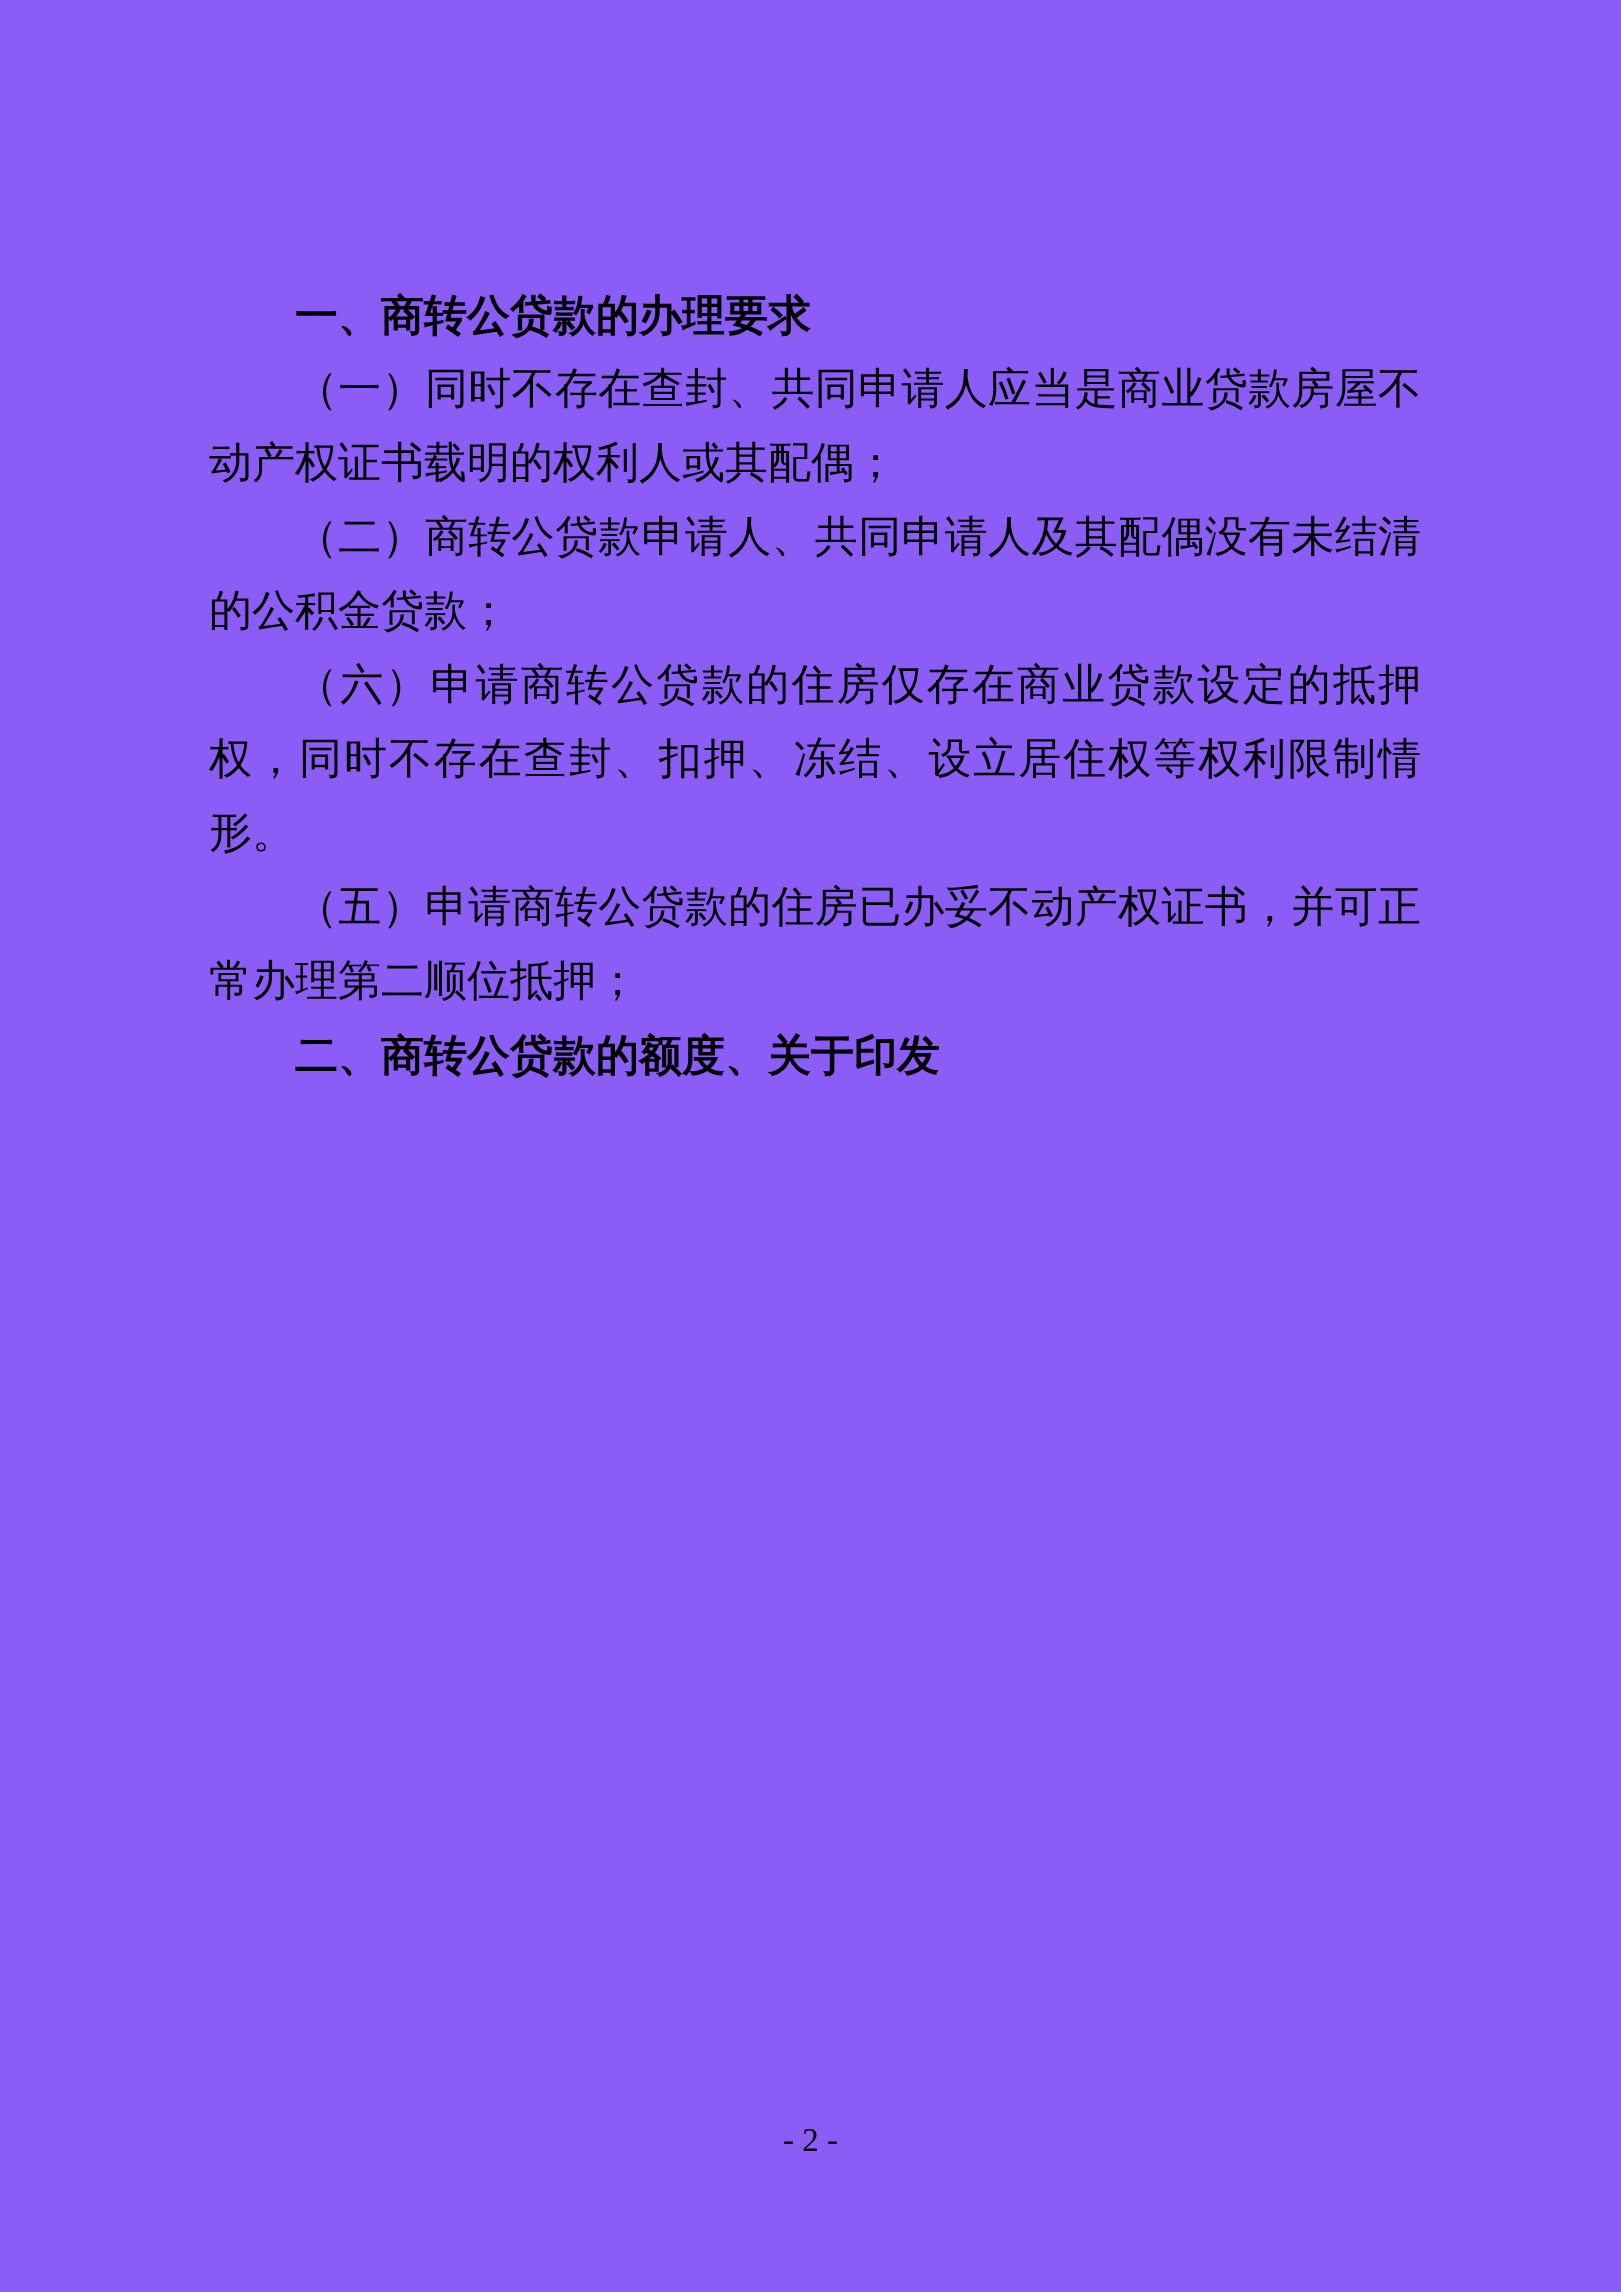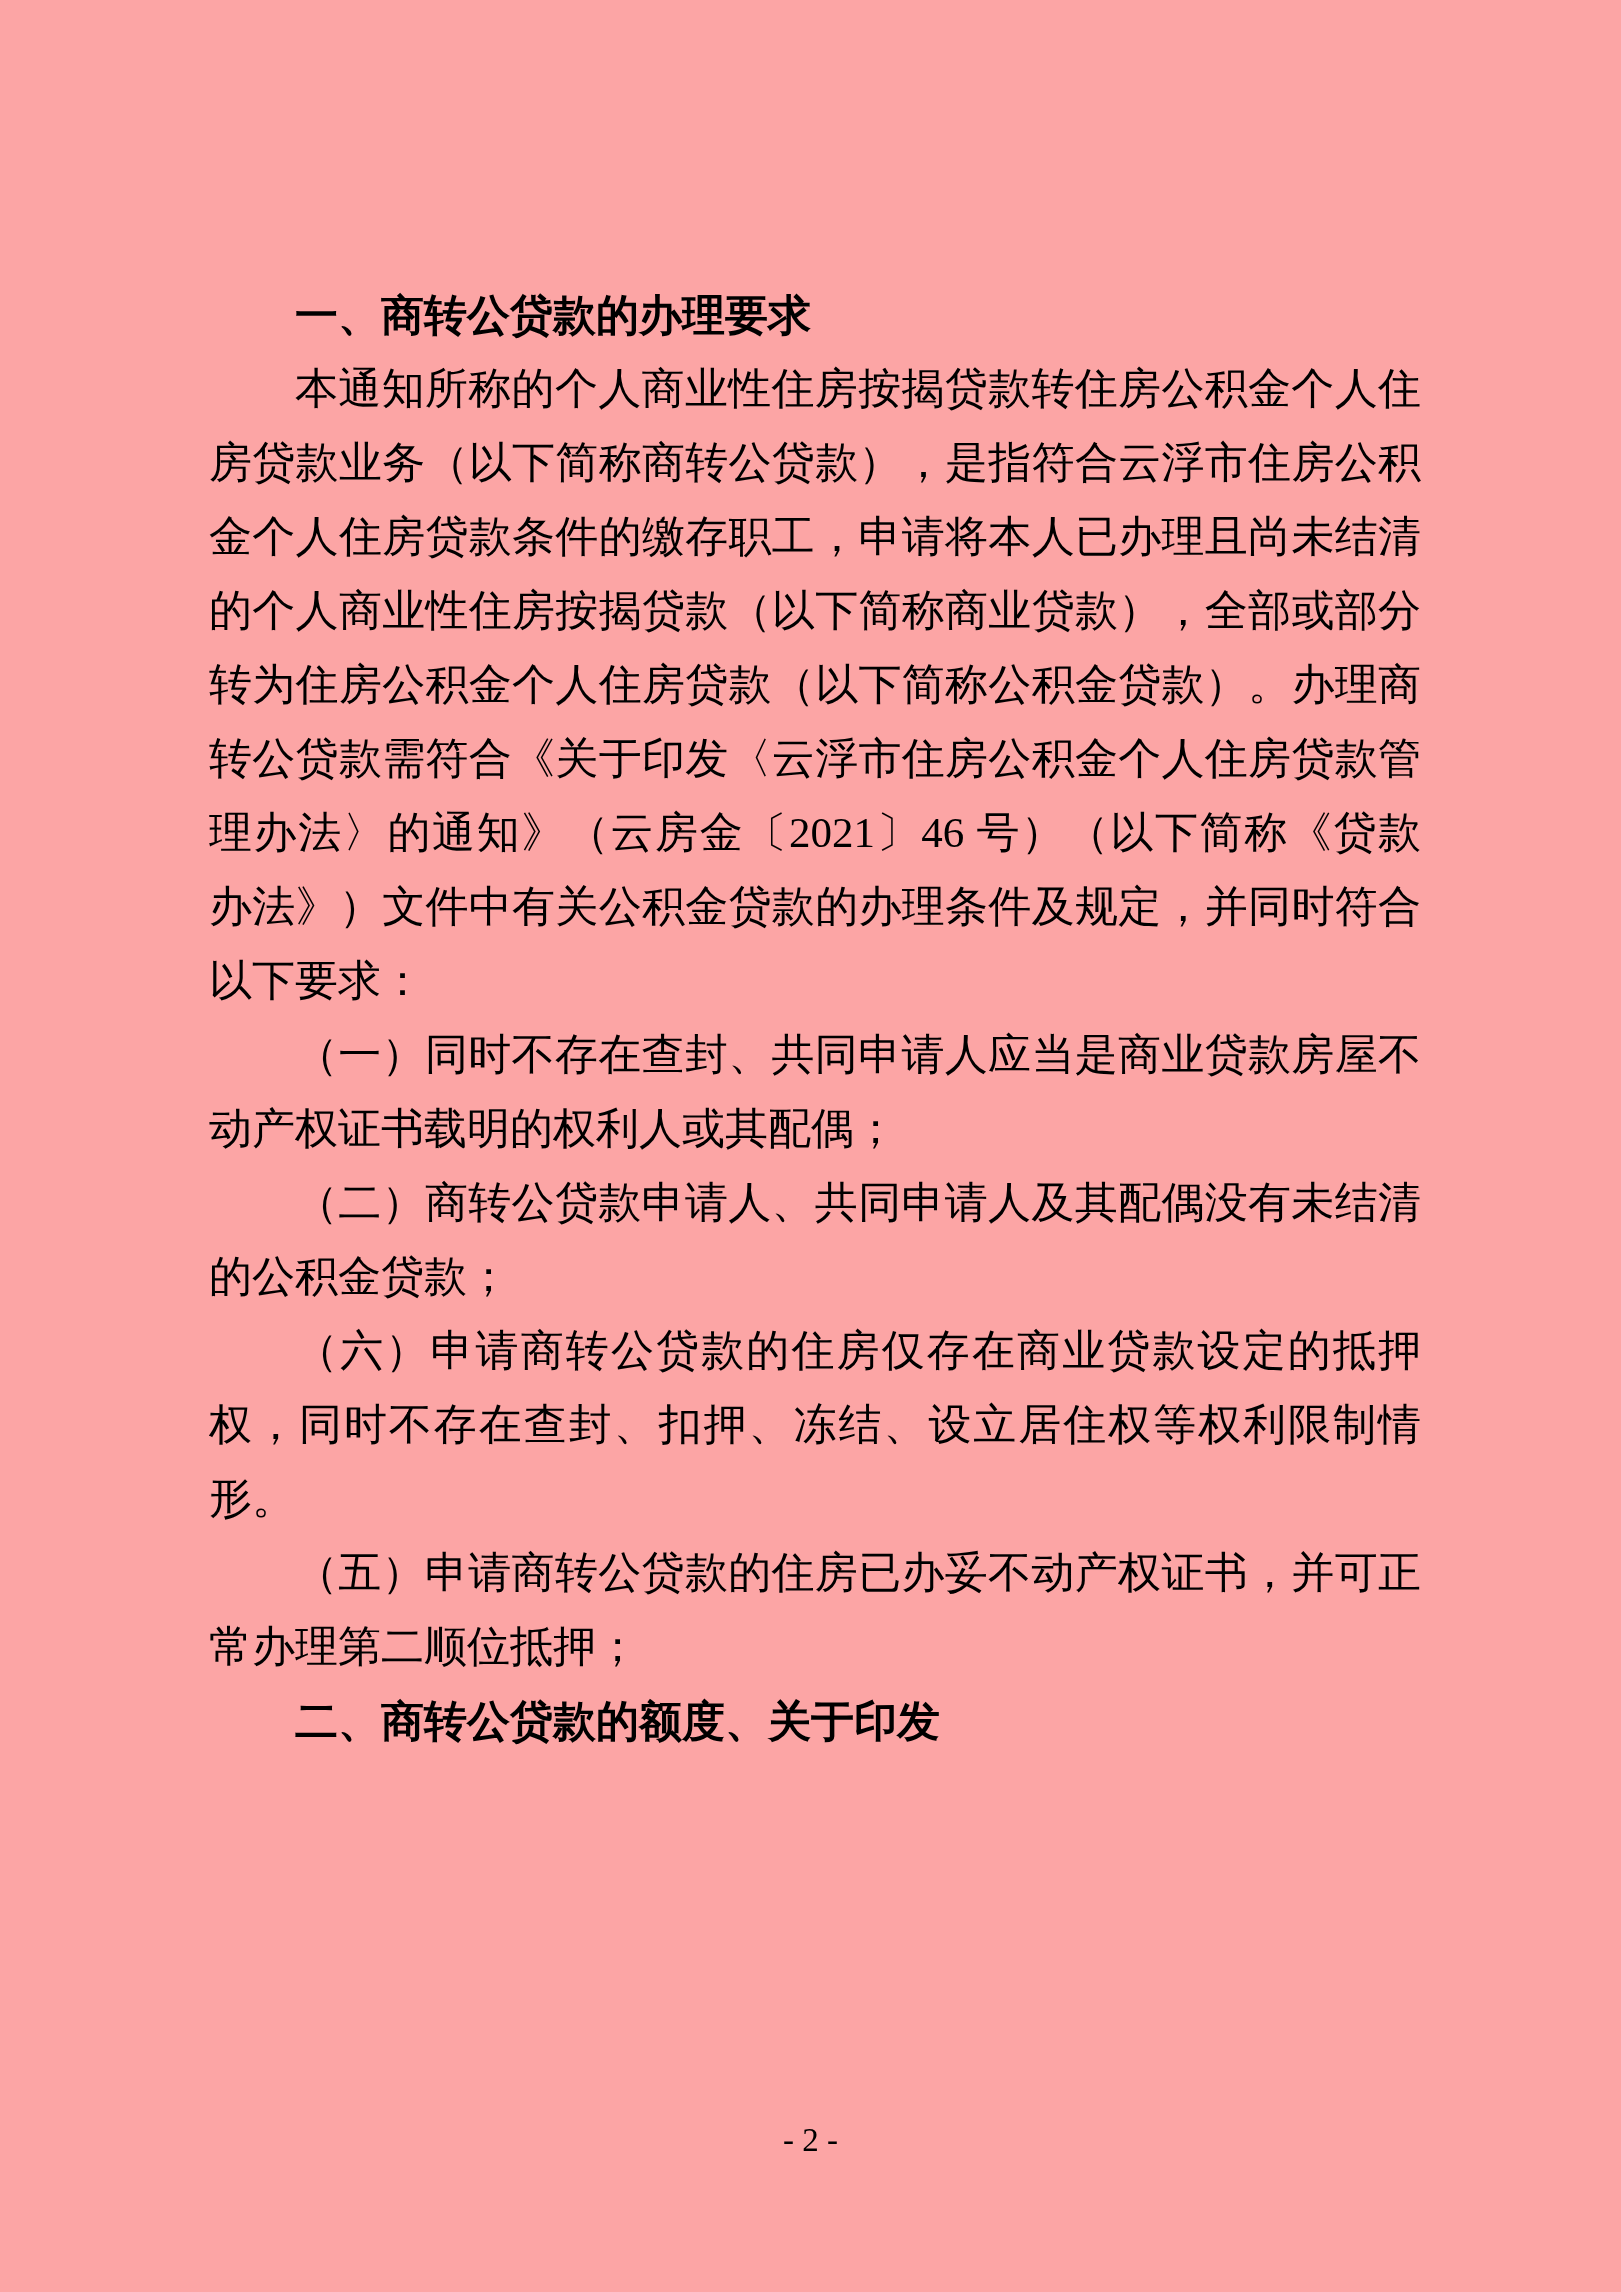--- a/index.html
+++ b/index.html
@@ -4,21 +4,21 @@
 <style>
   html, body {
     margin: 0;
     padding: 0;
     background: #ffffff;
   }
   .page {
     position: relative;
     width: 1621px;
     height: 2293px;
-    background: #fca5a5;
+    background: #8b5cf6;
     color: #000000;
     font-family: "Liberation Serif", serif;
     overflow: hidden;
   }
   .content {
     position: absolute;
     left: 209px;
     top: 278px;
     width: 1212px;
     font-size: 43px;
@@ -52,21 +52,20 @@
     font-family: "Liberation Serif", serif;
     color: #000000;
   }
 </style>
 </head>
 <body>
 
 <div class="page">
   <div class="content">
     <h2 class="heading">一、商转公贷款的办理要求</h2>
-    <p>本通知所称的个人商业性住房按揭贷款转住房公积金个人住房贷款业务（以下简称商转公贷款），是指符合云浮市住房公积金个人住房贷款条件的缴存职工，申请将本人已办理且尚未结清的个人商业性住房按揭贷款（以下简称商业贷款），全部或部分转为住房公积金个人住房贷款（以下简称公积金贷款）。办理商转公贷款需符合《关于印发〈云浮市住房公积金个人住房贷款管理办法〉的通知》（云房金〔2021〕46 号）（以下简称《贷款办法》）文件中有关公积金贷款的办理条件及规定，并同时符合以下要求：</p>
     <p>（一）同时不存在查封、共同申请人应当是商业贷款房屋不动产权证书载明的权利人或其配偶；</p>
     <p>（二）商转公贷款申请人、共同申请人及其配偶没有未结清的公积金贷款；</p>
     <p>（六）申请商转公贷款的住房仅存在商业贷款设定的抵押权，同时不存在查封、扣押、冻结、设立居住权等权利限制情形。</p>
     <p>（五）申请商转公贷款的住房已办妥不动产权证书，并可正常办理第二顺位抵押；</p>
     <h2 class="heading">二、商转公贷款的额度、关于印发</h2>
   </div>
   <div class="pagenum">- 2 -</div>
 </div>
 
 

